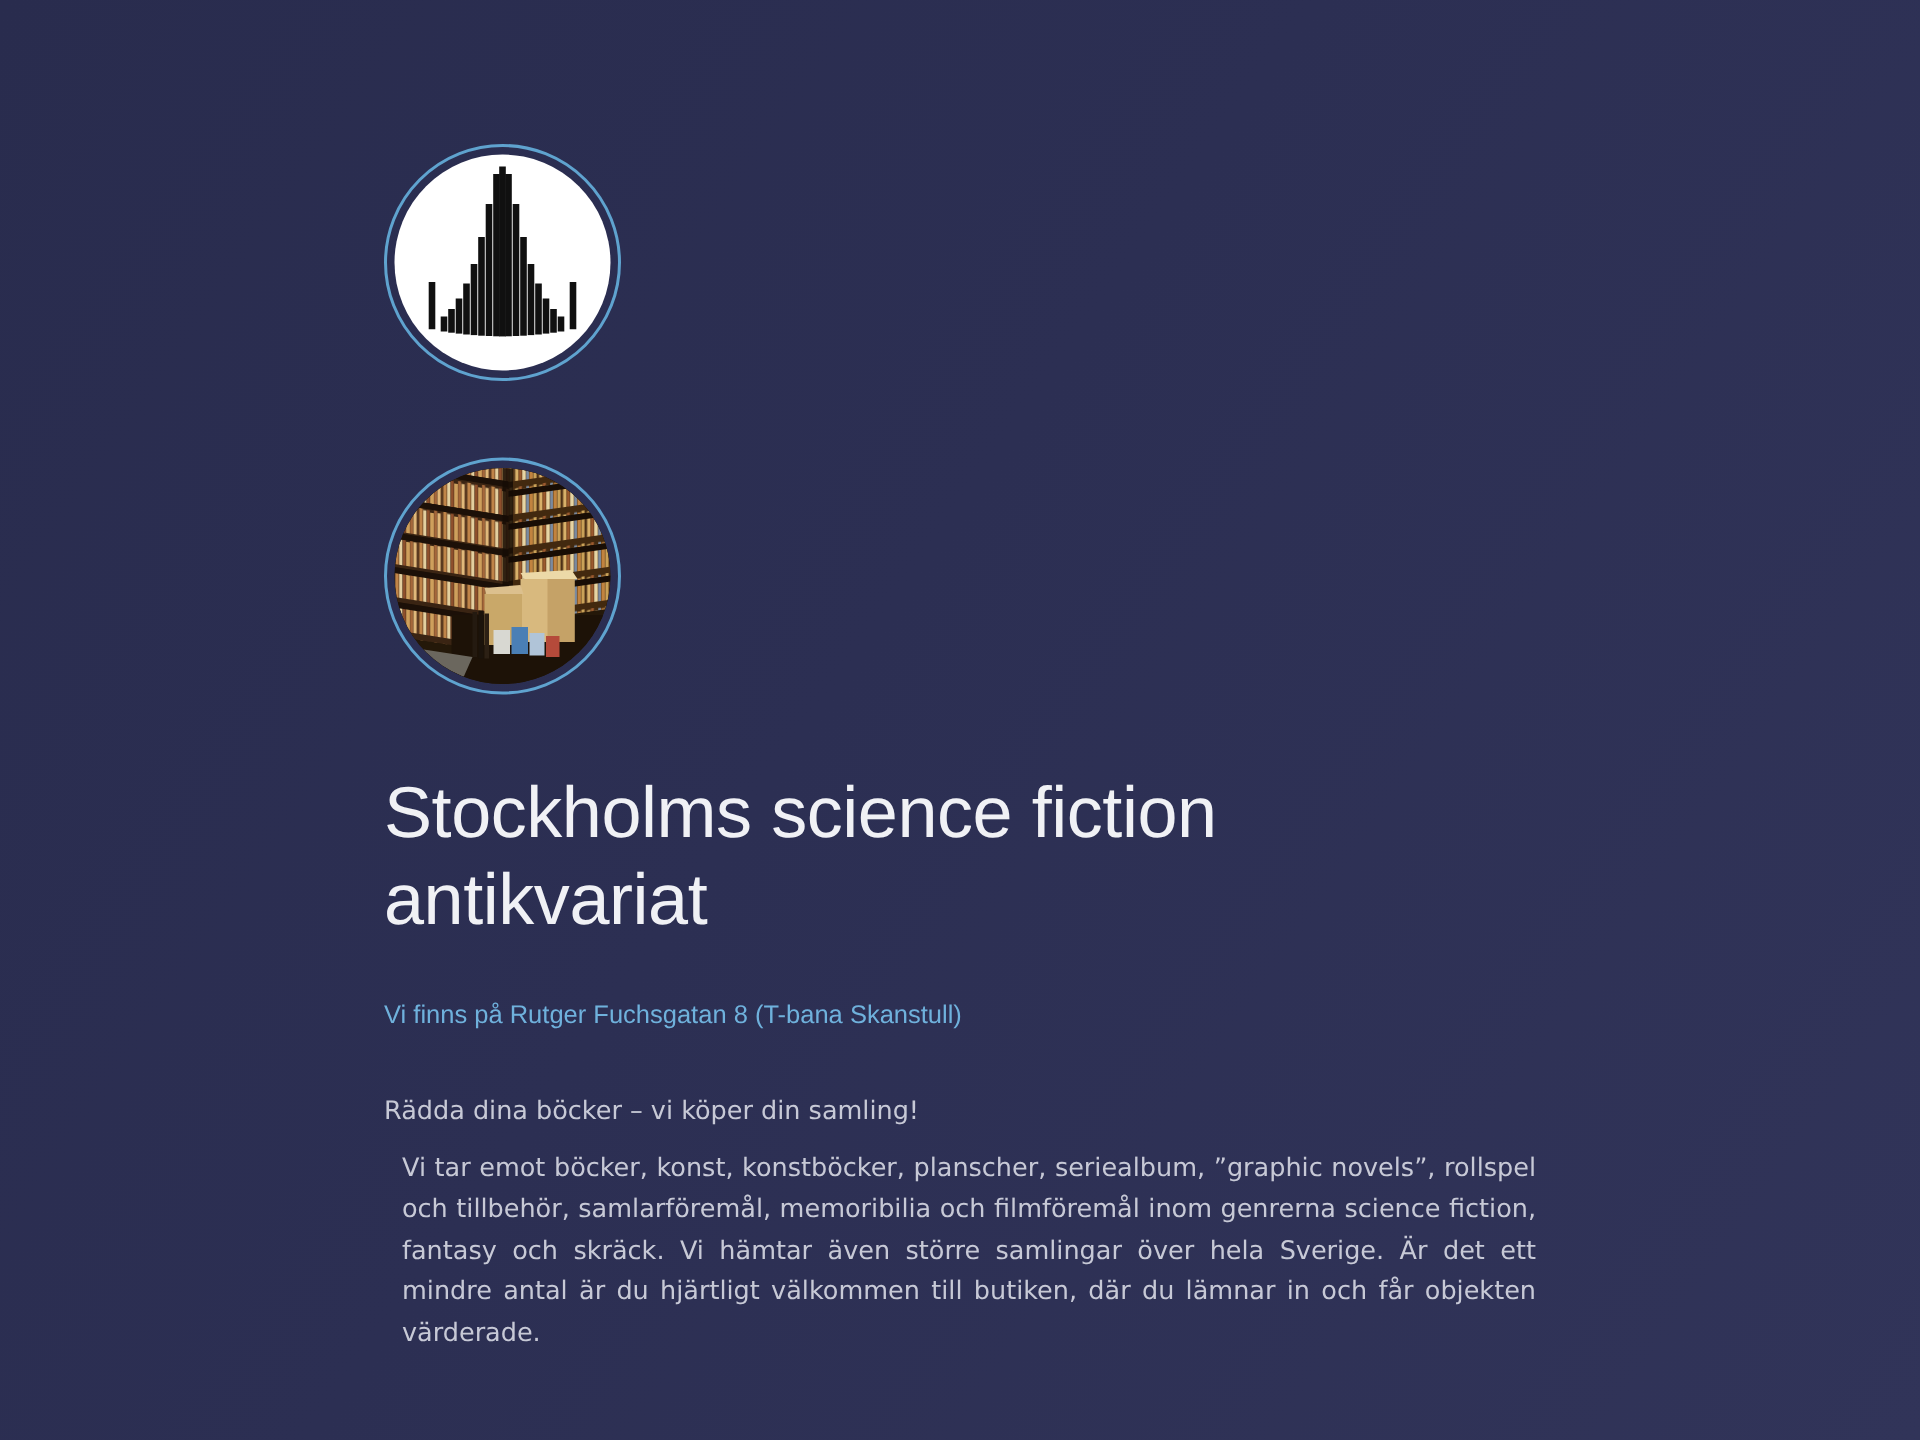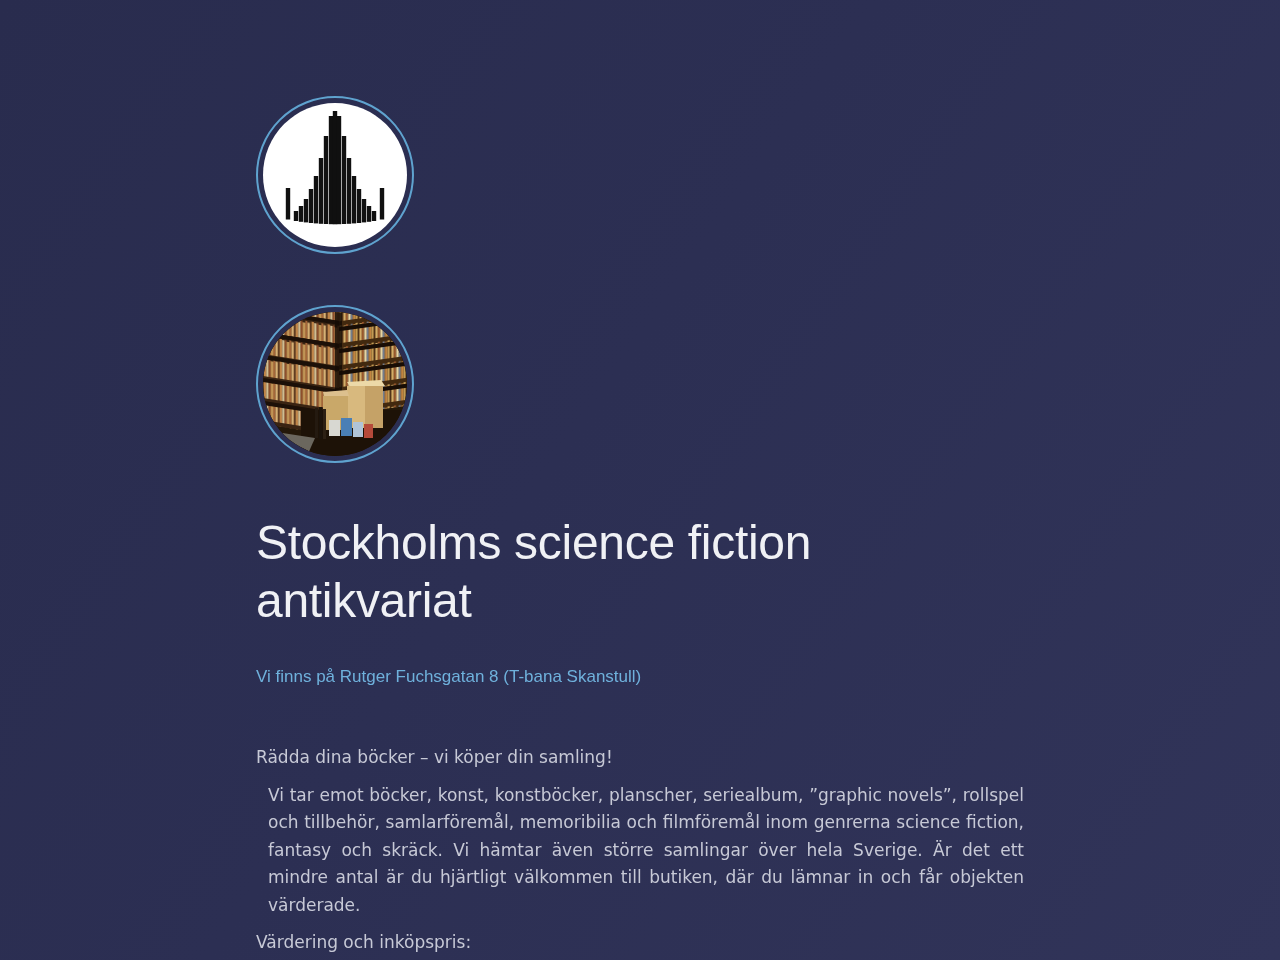--- a/index.html
+++ b/index.html
@@ -33,21 +33,21 @@
     display: inline-block; margin-top: 23px;
     font-family: "Liberation Sans", sans-serif;
     font-weight: 500; font-size: 17px; line-height: 24px;
     color: #6fb1dc; text-decoration: none; text-align: center;
   }
   p {
     margin: 10px 0 0 0;
     font-size: 17px; line-height: 27.5px;
     color: #c7c9d6;
   }
-  p.lead { margin-top: 55px; }
+  p.lead { margin-top: 39px; }
   p.justify { text-align: justify; margin-left: 12px; }
 </style>
 </head>
 <body>
 
 <main class="content">
 
   
   <div class="ring">
     <div class="circle-inner logo-inner">
@@ -162,15 +162,14 @@
   </div>
 
   <h1>Stockholms science fiction antikvariat</h1>
 
   <a href="#" class="address">Vi finns på Rutger Fuchsgatan 8 (T-bana Skanstull)</a>
 
   <p class="lead">Rädda dina böcker – vi köper din samling!</p>
 
   <p class="justify">Vi tar emot böcker, konst, konstböcker, planscher, seriealbum, ”graphic novels”, rollspel och tillbehör, samlarföremål, memoribilia och filmföremål inom genrerna science fiction, fantasy och skräck. Vi hämtar även större samlingar över hela Sverige. Är det ett mindre antal är du hjärtligt välkommen till butiken, där du lämnar in och får objekten värderade.</p>
 
-  <p>Värdering och inköpspris:</p>
 
 </main>
 
 </body></html>

